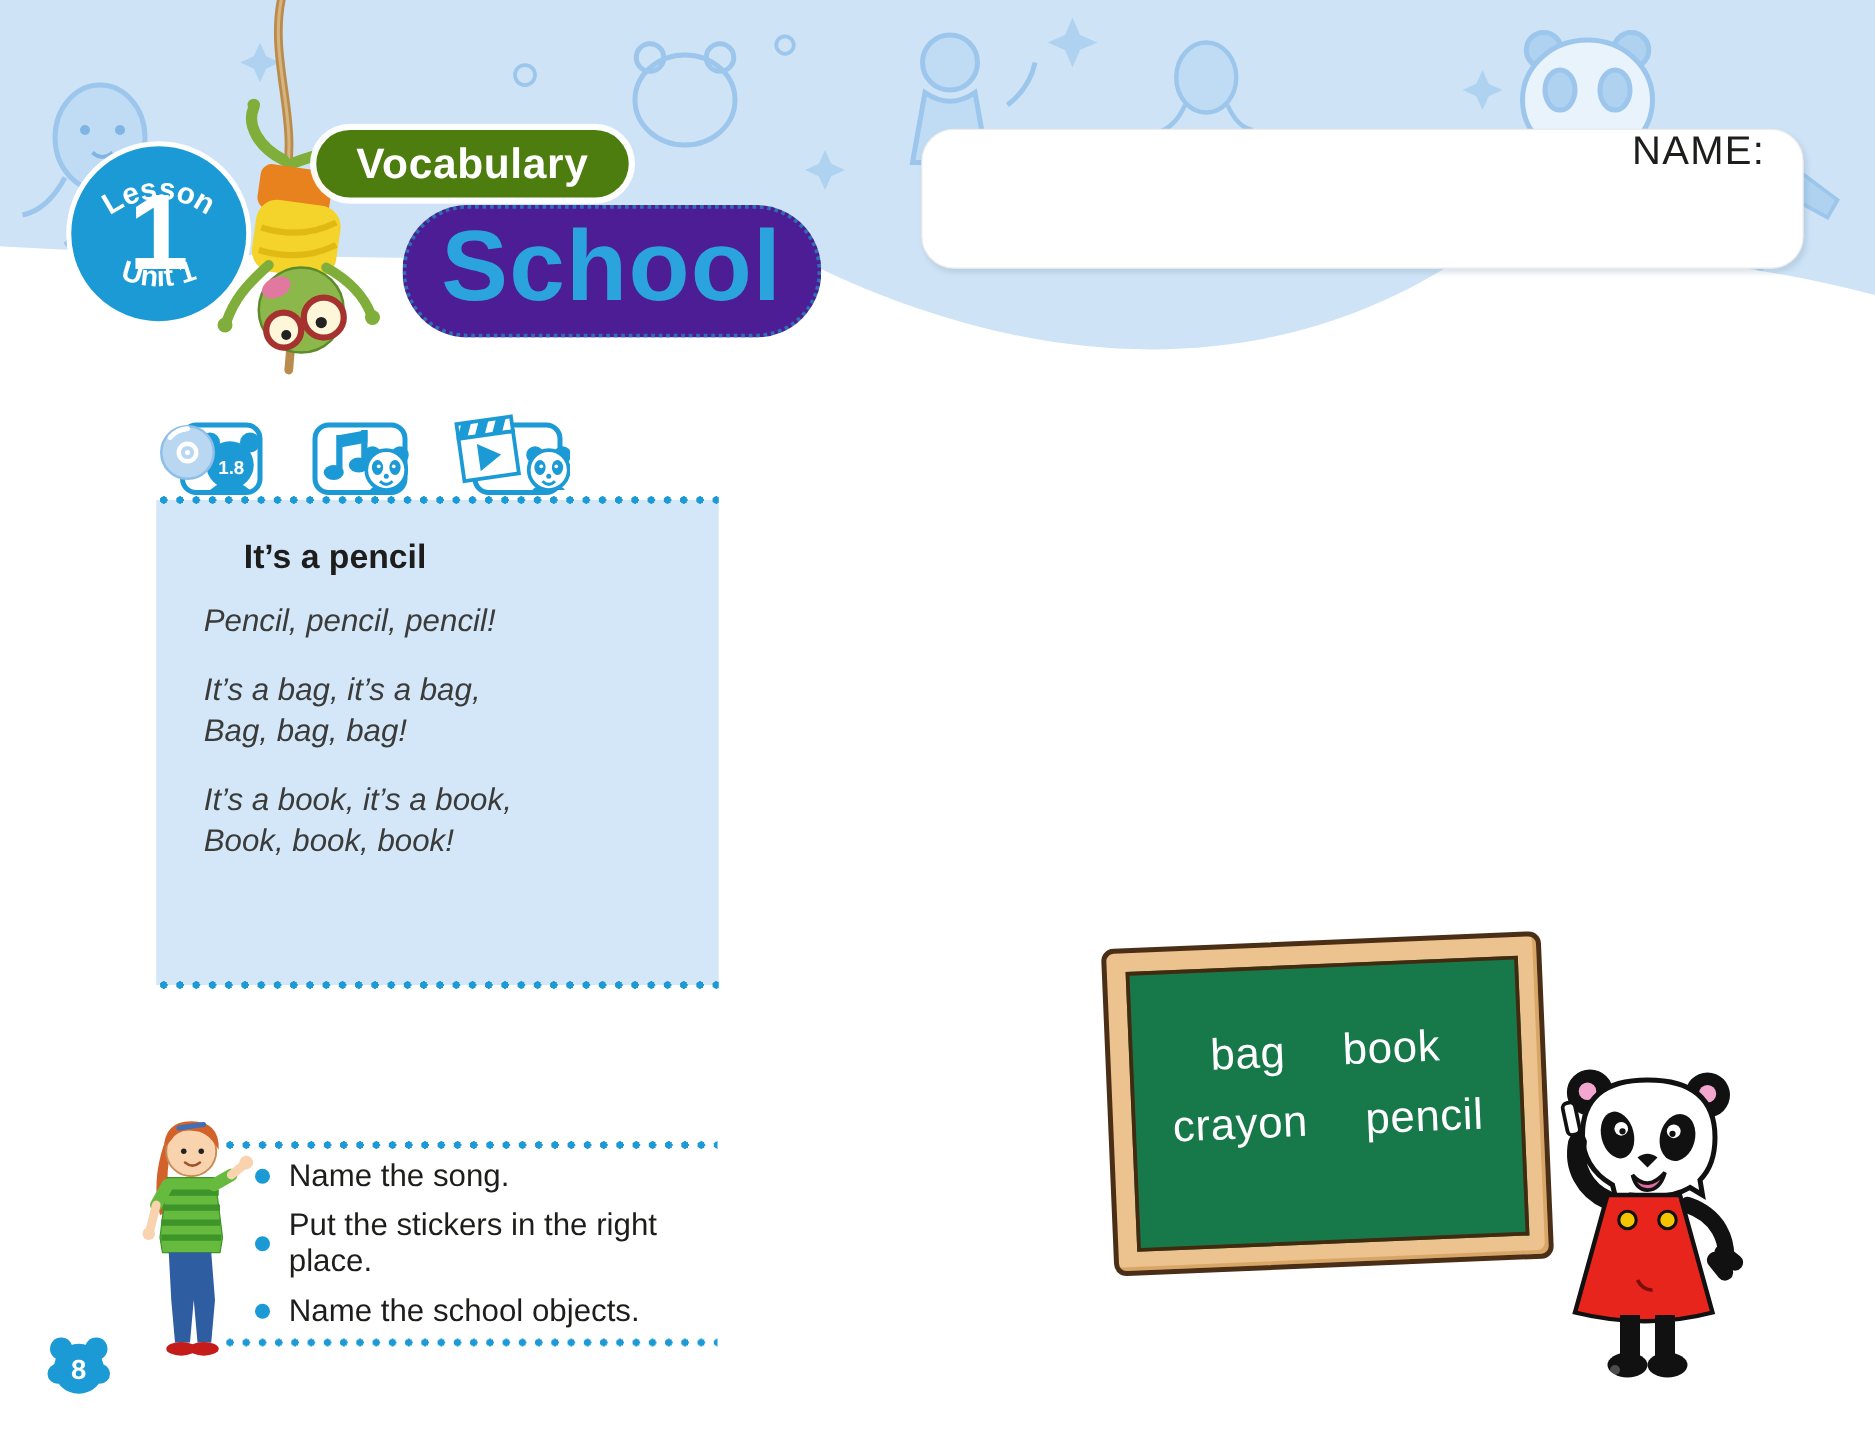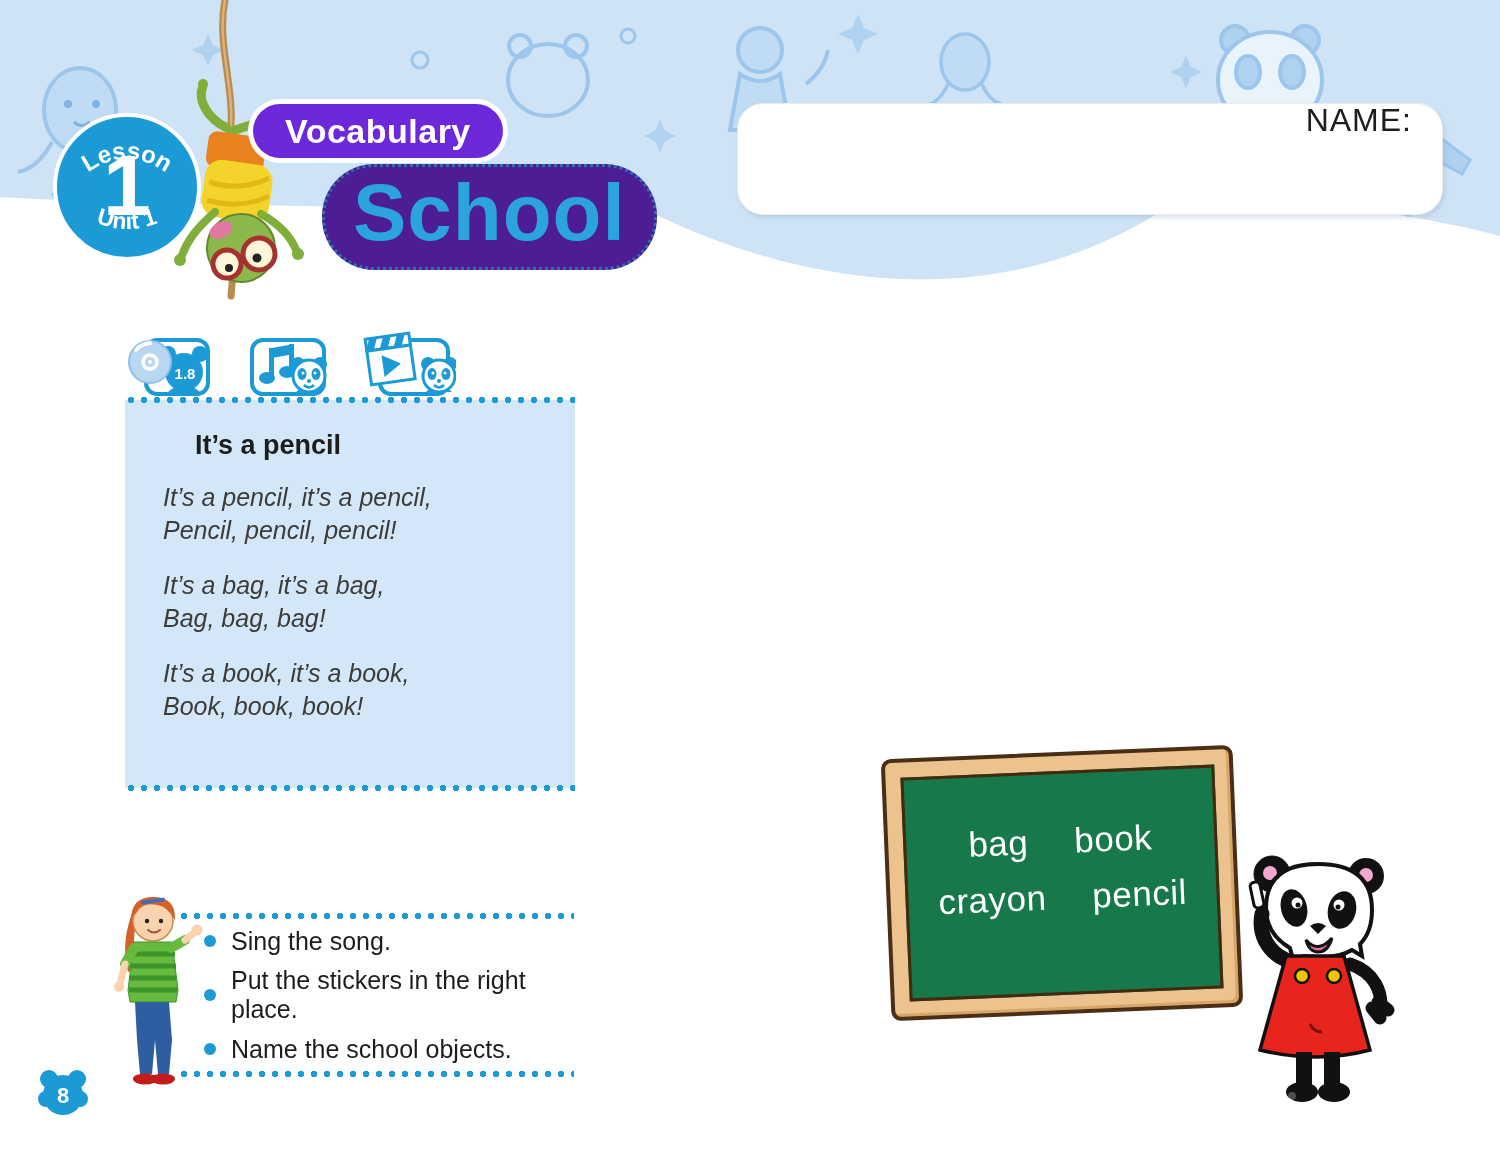--- a/index.html
+++ b/index.html
@@ -16,21 +16,21 @@
 
   
   .lesson-badge { position:absolute; left:50px; top:110px; width:154px; height:154px; }
 
   
   .frog { position:absolute; left:155px; top:0; width:155px; height:308px; }
 
   
   .vocab-pill {
     position:absolute; left:253px; top:104px; height:54px;
-    background:#6d28d9; border-radius:30px; padding:0 32px;
+    background:#4d7c0f; border-radius:30px; padding:0 32px;
     display:flex; align-items:center;
     box-shadow:0 0 0 5px rgba(255,255,255,.95);
   }
   .vocab-pill span { color:#fff; font-size:34px; font-weight:bold; letter-spacing:.5px; }
 
   
   .school-blob {
     position:absolute; left:322px; top:164px;
     background:#4c1d95; border:3.5px dotted #2f6eb0; border-radius:52px;
     padding:0 28px 8px 28px;
@@ -290,21 +290,20 @@
         <circle cx="61" cy="47" r="2" fill="#1b9ad6"></circle>
         <path d="M56,51 q5,5 10,0" stroke="#1b9ad6" stroke-width="2.5" fill="none"></path>
         <path d="M48,58 q5,-6 10,0 M64,58 q5,-6 10,0" fill="#1b9ad6"></path>
       </g>
     </svg>
   </div>
 
   <div class="song-box dotted-box">
     <div class="song-title">It’s a pencil</div>
     <div class="verse">
-      <div>It’s a pencil, it’s a pencil,</div>
       <div>Pencil, pencil, pencil!</div>
     </div>
     <div class="verse">
       <div>It’s a bag, it’s a bag,</div>
       <div>Bag, bag, bag!</div>
     </div>
     <div class="verse">
       <div>It’s a book, it’s a book,</div>
       <div>Book, book, book!</div>
     </div>
@@ -332,21 +331,21 @@
 
     <path d="M38,112 h34 l3,38 -3,34 h-11 l-3,-34 -3,34 h-12 l-3,-34 Z" fill="#2e5ea1"></path>
 
     <ellipse cx="48" cy="189" rx="12" ry="5.5" fill="#c41b1b"></ellipse>
     <ellipse cx="66" cy="189" rx="12" ry="5.5" fill="#c41b1b"></ellipse>
   </svg>
 
   <div class="instructions dotted-box">
     <div class="instr-item">
       <span class="bullet"></span>
-      <span>Sing the song.</span>
+      <span>Name the song.</span>
     </div>
     <div class="instr-item">
       <span class="bullet"></span>
       <span>Put the stickers in the right place.</span>
     </div>
     <div class="instr-item">
       <span class="bullet"></span>
       <span>Name the school objects.</span>
     </div>
   </div>

